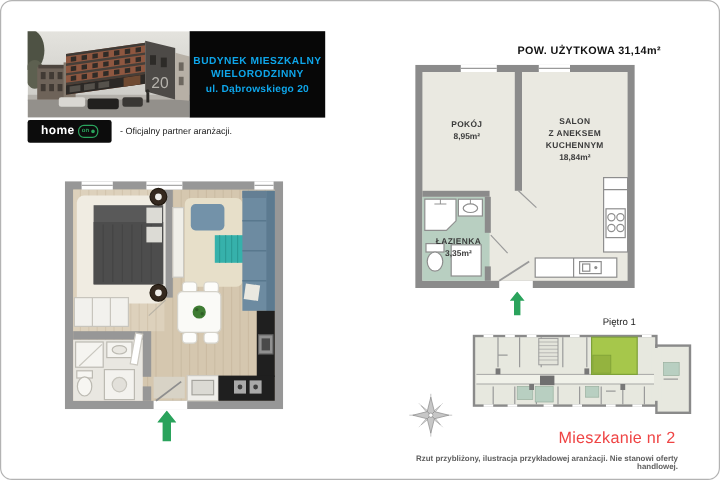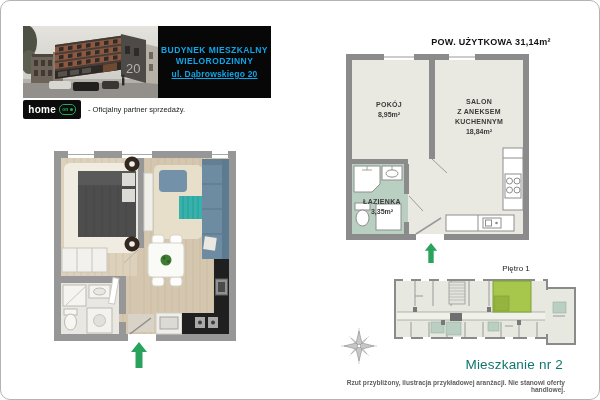--- a/index.html
+++ b/index.html
@@ -14,43 +14,43 @@
   .fill-accent{fill:var(--accent-green,#2aa35c);}
   .fill-highlight{fill:var(--highlight-unit,#a6c74b);}
   .fill-ovroom{fill:var(--overview-room-fill,#e7e8df);}
 
   
   .photo{left:22px;top:25px;width:135px;height:72px;}
   .title-box{left:157px;top:25px;width:113px;height:72px;background:#070707;color:#0ea5e9;
              display:flex;flex-direction:column;align-items:center;justify-content:center;text-align:center;}
   .t-line{font-size:8.5px;font-weight:bold;letter-spacing:.4px;line-height:11px;}
   .t-city{font-size:11.5px;font-weight:bold;margin-top:7px;letter-spacing:.2px;}
-  .t-street{font-size:8.5px;font-weight:bold;margin-top:2px;letter-spacing:.2px;text-decoration:underline;}
+  .t-street{font-size:8.5px;font-weight:bold;margin-top:2px;letter-spacing:.2px;}
 
   .logo-row{left:22px;top:99px;display:flex;align-items:center;}
-  .logo-box{width:58px;height:19px;background:#0c0c0c;display:flex;align-items:center;justify-content:center;gap:3px;border-radius:2px;}
+  .logo-box{width:70px;height:19px;background:#0c0c0c;display:flex;align-items:center;justify-content:center;gap:3px;border-radius:2px;}
   .logo-brand{color:#fff;font-size:10px;font-weight:bold;letter-spacing:.3px;}
   .on-badge{border:1px solid var(--accent-green,#2aa35c);border-radius:5px;height:9px;padding:0 2px;
             display:flex;align-items:center;gap:1.5px;}
   .on-text{color:var(--accent-green,#2aa35c);font-size:5px;font-weight:bold;line-height:5px;}
   .on-dot{width:3px;height:3px;border-radius:50%;background:var(--accent-green,#2aa35c);}
   .partner{margin-left:7px;font-size:7.5px;color:#222;}
 
   
   .area-title{left:390px;top:36px;width:200px;text-align:center;font-size:9px;font-weight:bold;
               letter-spacing:.3px;color:#111;}
   .room-label{position:absolute;text-align:center;color:#3a3a3a;font-weight:bold;}
   .room-name{font-size:7px;letter-spacing:.3px;white-space:pre-line;line-height:10px;}
   .room-area{font-size:7px;margin-top:1px;}
   .lbl-pokoj{left:353px;top:99px;width:70px;}
   .lbl-salon{left:433px;top:96px;width:90px;}
   .lbl-lazienka{left:351px;top:196px;width:60px;}
 
   .floor-label{left:470px;top:263px;width:90px;text-align:center;font-size:8px;color:#222;}
-  .apartment{left:380px;top:356px;width:182px;text-align:right;font-size:13.5px;color:#0f766e;letter-spacing:.2px;}
+  .apartment{left:380px;top:356px;width:182px;text-align:right;font-size:13.5px;color:#ef4444;letter-spacing:.2px;}
   .disclaimer{left:318px;top:378px;width:246px;text-align:right;font-size:6.6px;font-weight:bold;color:#5f5f5f;}
 
   svg{display:block;}
 </style>
 </head>
 <body>
 
 <div class="canvas">
 
   <svg class="abs photo" viewBox="0 0 135 72" preserveAspectRatio="none">
@@ -140,21 +140,21 @@
   </div>
 
   <div class="abs logo-row">
     <div class="logo-box">
       <span class="logo-brand">home</span>
       <span class="on-badge">
         <span class="on-text">on</span>
         <span class="on-dot"></span>
       </span>
     </div>
-    <span class="partner">- Oficjalny partner sprzedaży.</span>
+    <span class="partner">- Oficjalny partner aranżacji.</span>
   </div>
 
   <div class="abs area-title">POW. UŻYTKOWA 31,14m²</div>
 
   <svg class="abs" style="left:345px;top:53px;" width="183" height="186" viewBox="0 0 183 186">
     <rect class="fill-wall" x="0" y="0" width="183" height="186"></rect>
     <rect class="fill-room" x="6" y="6" width="171" height="174"></rect>
     <rect class="fill-bath" x="6" y="110" width="56" height="70"></rect>
     <rect class="fill-wall" x="83" y="6" width="6" height="99"></rect>
     <rect class="fill-wall" x="6" y="105" width="56" height="5"></rect>

